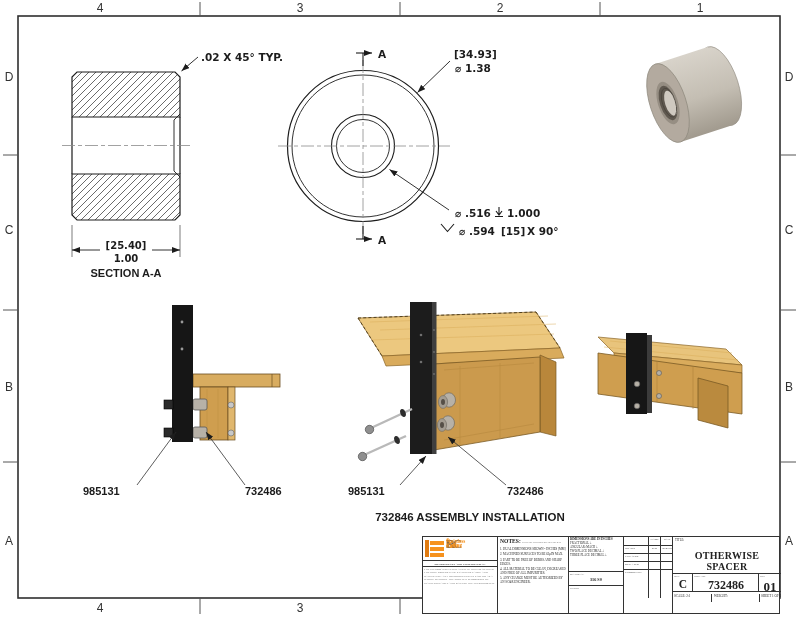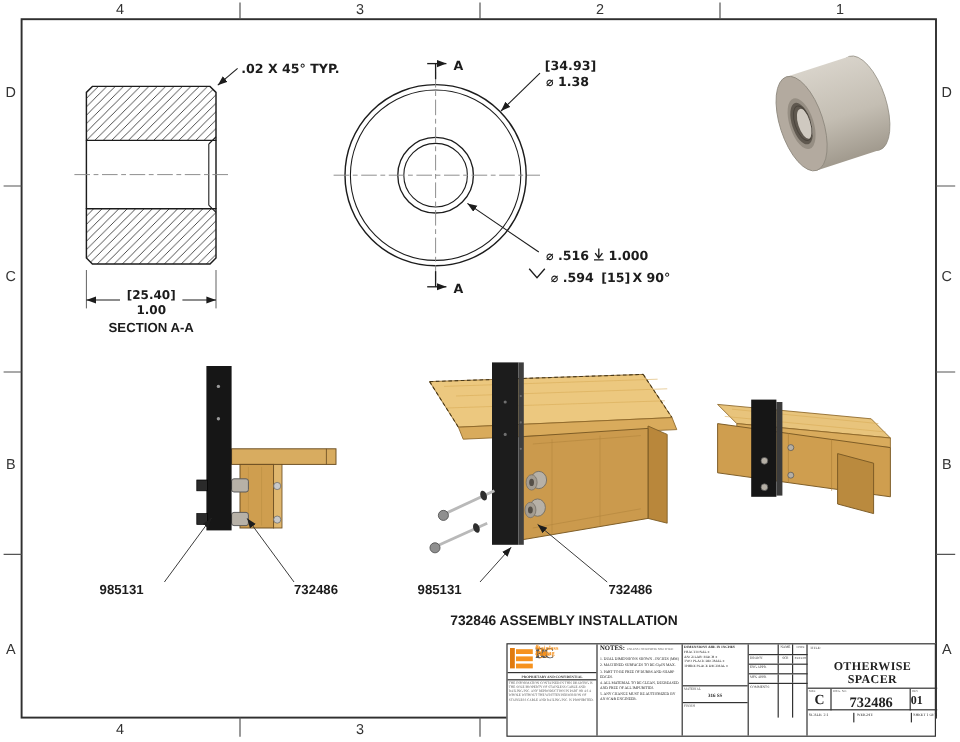--- a/index.html
+++ b/index.html
@@ -49,21 +49,21 @@
   .tb-title{left:250px;width:108px;border-right:none;}
   .ttl-lbl{left:2px;top:1px;font-size:3px;color:#333;}
   .ttl{left:0;top:13px;width:108px;text-align:center;font-size:10px;font-weight:bold;letter-spacing:.3px;}
   .size-row{left:0;top:36px;width:108px;height:18px;border-top:1px solid #333;}
   .sz{left:0;width:20px;height:18px;border-right:1px solid #333;}
   .dwg{left:20px;width:66px;height:18px;border-right:1px solid #333;}
   .rev{left:86px;width:22px;height:18px;}
   .tiny{left:1px;top:1px;font-size:2.6px;color:#444;white-space:nowrap;}
   .szv{left:0;top:4px;width:20px;text-align:center;font-size:11.5px;font-weight:bold;}
   .dwgv{left:0;top:4px;width:66px;text-align:center;font-size:12px;font-weight:bold;}
-  .revv{left:0;top:5px;width:22px;text-align:left;font-size:10px;font-weight:bold;}
+  .revv{left:0;top:5px;width:22px;text-align:center;font-size:13px;font-weight:bold;}
   .bot-row{left:0;top:54px;width:108px;height:8px;border-top:1px solid #333;font-size:3.3px;}
   .sc{left:1px;top:2px;width:36px;}
   .wt{left:38px;top:2px;width:46px;border-left:1px solid #333;padding-left:2px;height:8px;}
   .sh{left:86px;top:2px;width:22px;border-left:1px solid #333;padding-left:1px;height:8px;white-space:nowrap;}
   .ico-bar{position:absolute;background:#f6921e;}
 </style>
 </head>
 <body>
 
 <div id="sheet">

